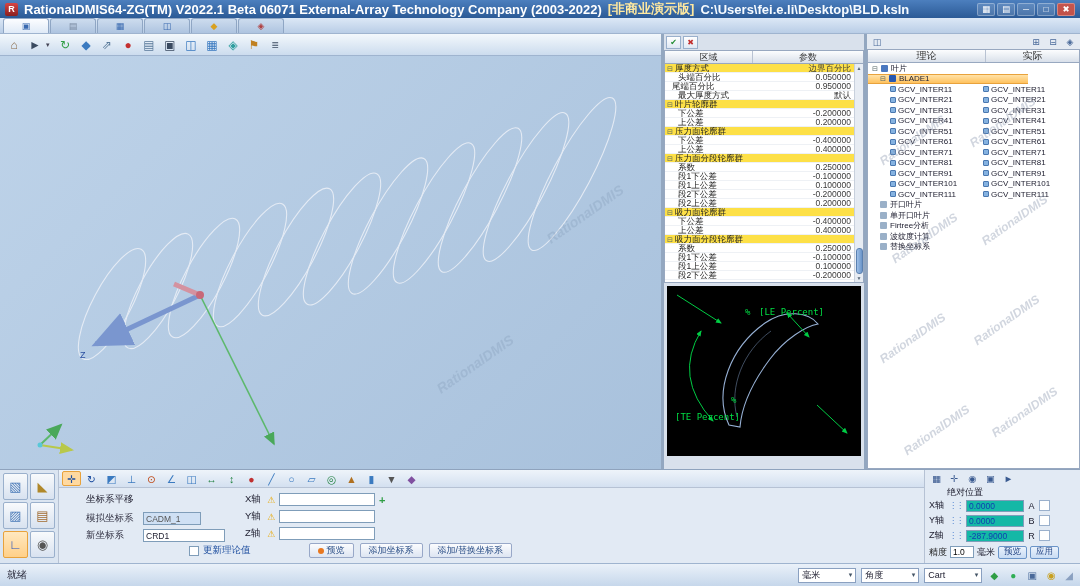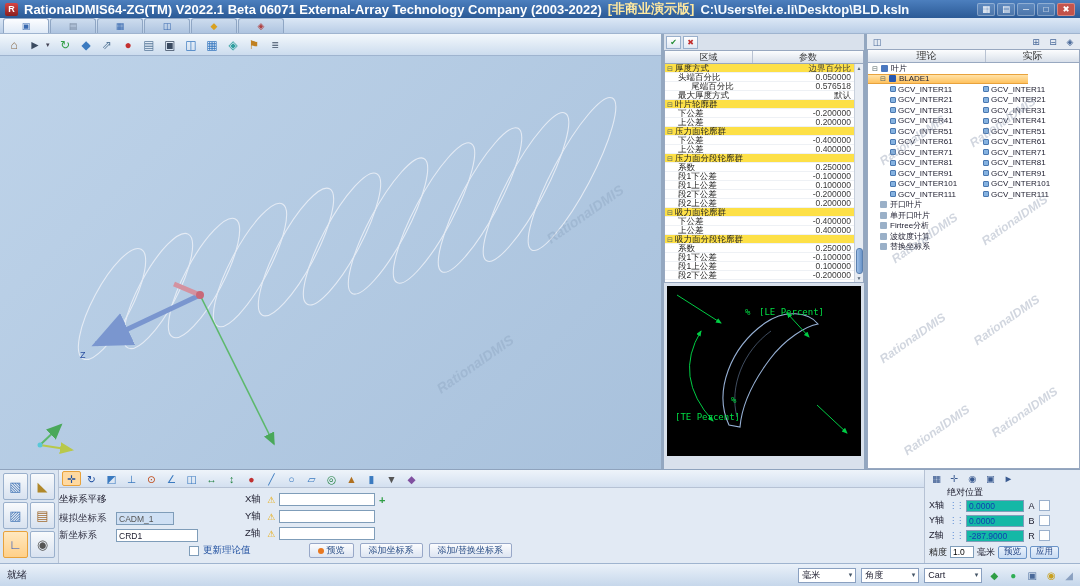--- a/index.html
+++ b/index.html
@@ -100,21 +100,21 @@
   .leftbtns{width:58px;flex:none;display:grid;grid-template-columns:1fr 1fr;grid-auto-rows:27px;gap:2px;padding:3px}
   .lbtn{border:1px solid #9ab0cc;border-radius:2px;background:linear-gradient(#f8fafc,#d8e2f0);
     display:flex;align-items:center;justify-content:center;font-size:13px}
   .lbtn.active{border-color:#e8a23c;background:linear-gradient(#ffe8c0,#ffd089)}
   .centerform{flex:1;display:flex;flex-direction:column;border-left:1px solid #b6c2d4;background:#e2eaf4;min-width:0}
   .ctoolbar{height:18px;flex:none;display:flex;align-items:center;gap:1px;padding:0 3px;
     background:linear-gradient(#eef4fa,#d4e0f0);border-bottom:1px solid #b6c2d4}
   .cicon{width:19px;height:15px;display:flex;align-items:center;justify-content:center;font-size:10.5px;border-radius:2px}
   .cicon.active{background:#ffd9a0;border:1px solid #e8a23c}
   .formwrap{flex:1;position:relative;font-size:9.5px}
-  .fcolA{position:absolute;left:0;top:5px}
+  .fcolA{position:absolute;left:27px;top:5px}
   .ftitle{font-size:9.5px;color:#223;margin-bottom:4px}
   .frow{display:flex;align-items:center;gap:5px;height:17px}
   .flbl{width:52px;color:#334}
   input.txt{height:13px;border:1px solid #7f9db9;font-size:8.5px;padding:0 2px;background:#fff;color:#223}
   input.sim{width:58px;background:#cfe0f4;color:#555}
   input.newc{width:82px}
   .fcolB{position:absolute;left:186px;top:3px}
   .axisrow{display:flex;align-items:center;gap:4px;height:17px}
   .axl{width:18px;color:#223}
   .warn{color:#e8a800;font-size:9px}
@@ -279,24 +279,24 @@
               </div>
               <div class="pv hv">边界百分比</div>
             </div>
             <div class="prow">
               <div class="pl" style="padding-left: 13px;">
                 <span>头端百分比</span>
               </div>
               <div class="pv">0.050000</div>
             </div>
             <div class="prow">
-              <div class="pl" style="padding-left: 7px; justify-content: center;">
+              <div class="pl" style="padding-left: 7px;">
                 <span>尾端百分比</span>
               </div>
-              <div class="pv">0.576518</div>
+              <div class="pv">0.950000</div>
             </div>
             <div class="prow">
               <div class="pl" style="padding-left: 13px;">
                 <span>最大厚度方式</span>
               </div>
               <div class="pv">默认</div>
             </div>
             <div class="prow pgroup">
               <div class="pl">
                 <span class="tg">⊟</span>

